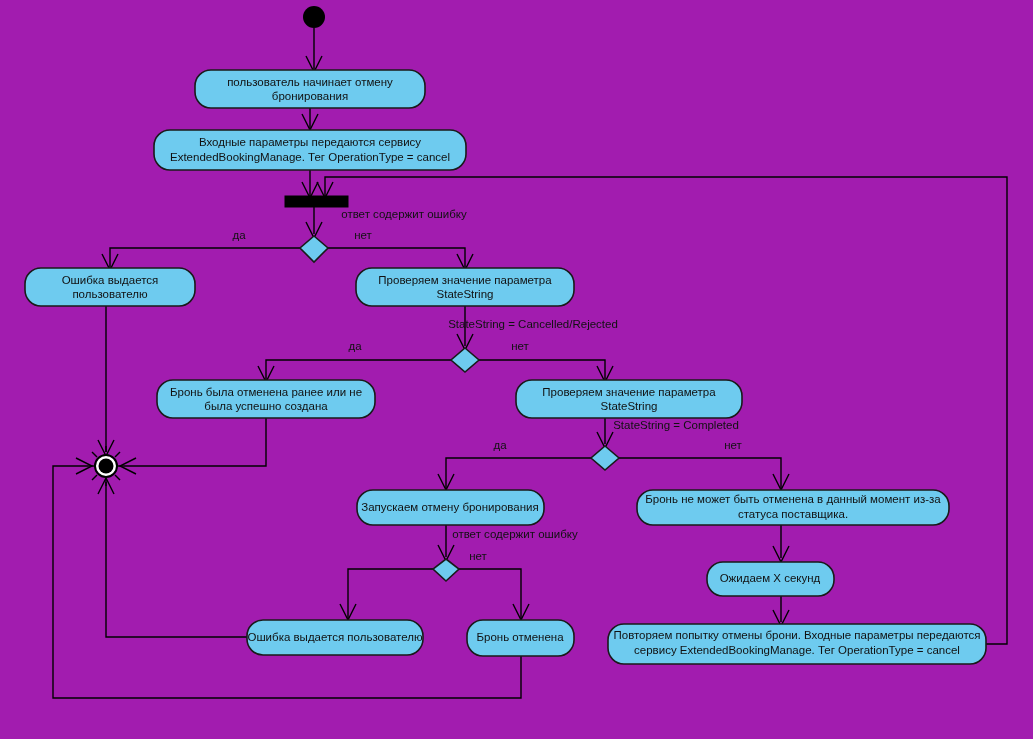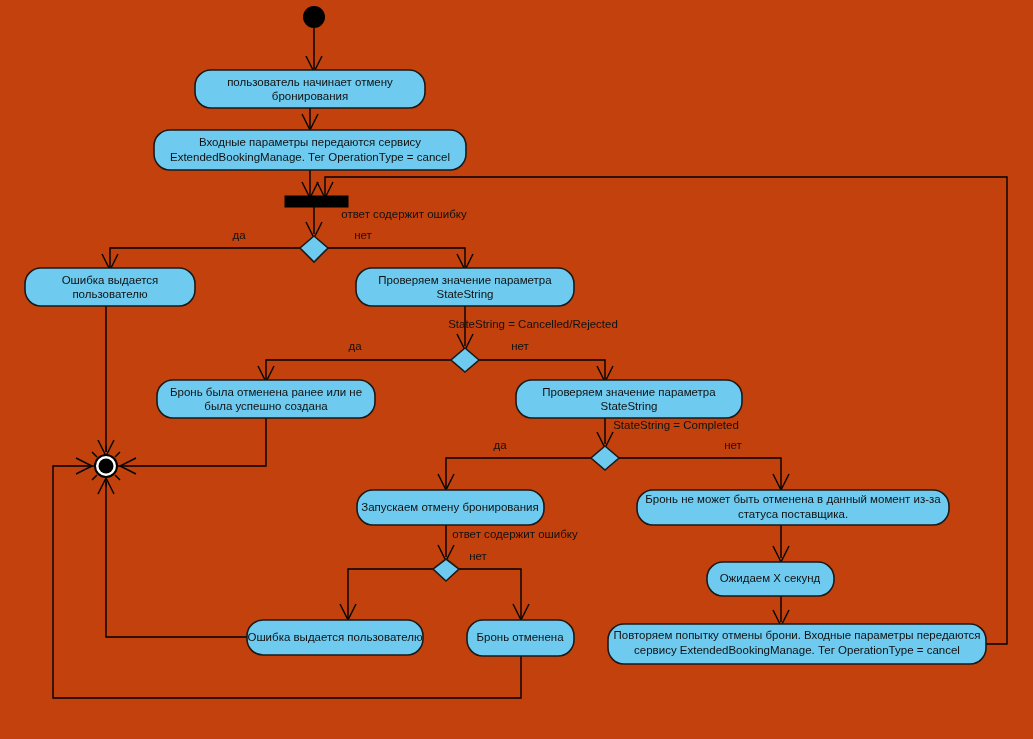--- a/index.html
+++ b/index.html
@@ -8,21 +8,21 @@
     padding: 0;
     background: #ffffff;
   }
   body {
     font-family: "Liberation Sans", sans-serif;
   }
   #diagram-root {
     position: relative;
     width: 1033px;
     height: 739px;
-    background: #c2410c;
+    background: #a21caf;
     overflow: hidden;
   }
   svg#uml-canvas {
     display: block;
     width: 1033px;
     height: 739px;
   }
   .node-shape {
     fill: #6ecbef;
     stroke: #1a1a1a;

